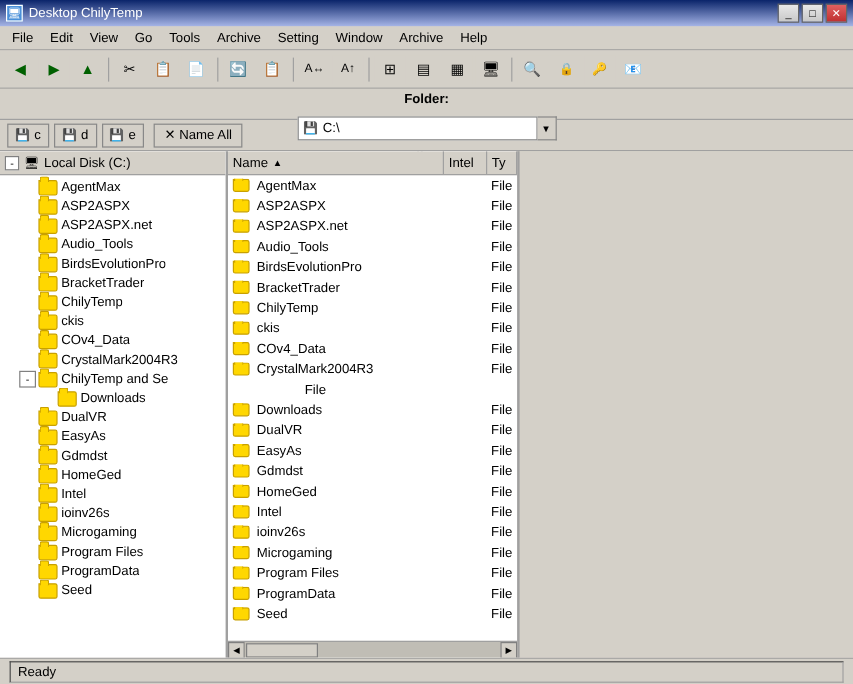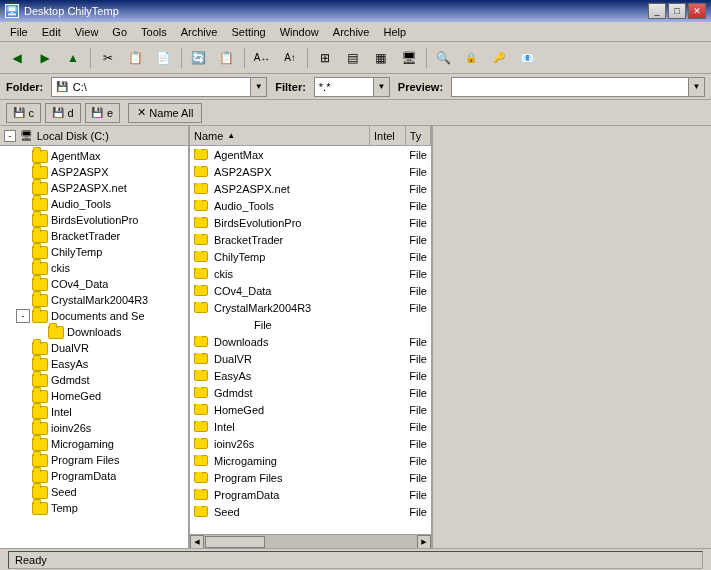--- a/index.html
+++ b/index.html
@@ -102,20 +102,21 @@
 
     
     .address-bar {
       background: #d4d0c8;
       border-bottom: 1px solid #a0a0a0;
       display: flex;
       align-items: center;
       padding: 3px 6px;
       height: 26px;
       gap: 8px;
+      flex-direction: column;
     }
     .address-label { font-size: 11px; font-weight: bold; }
     .address-input {
       flex: 0 0 200px;
       height: 20px;
       border: 1px solid #888;
       background: white;
       padding: 1px 4px;
       font-size: 11px;
       display: flex;
@@ -520,21 +521,21 @@
       <div class="tree-item">
         <span class="tree-indent"></span>
         <span class="tree-toggle-space"></span>
         <span class="folder-icon"></span>
         <span class="tree-label">CrystalMark2004R3</span>
       </div>
       <div class="tree-item">
         <span class="tree-indent"></span>
         <span class="tree-toggle">-</span>
         <span class="folder-icon"></span>
-        <span class="tree-label">Documents and Se</span>
+        <span class="tree-label">ChilyTemp and Se</span>
       </div>
       <div class="tree-item">
         <span class="tree-indent"></span>
         <span class="tree-indent"></span>
         <span class="tree-toggle-space"></span>
         <span class="folder-icon"></span>
         <span class="tree-label">Downloads</span>
       </div>
       <div class="tree-item">
         <span class="tree-indent"></span>
@@ -588,26 +589,20 @@
         <span class="tree-indent"></span>
         <span class="tree-toggle-space"></span>
         <span class="folder-icon"></span>
         <span class="tree-label">ProgramData</span>
       </div>
       <div class="tree-item">
         <span class="tree-indent"></span>
         <span class="tree-toggle-space"></span>
         <span class="folder-icon"></span>
         <span class="tree-label">Seed</span>
-      </div>
-      <div class="tree-item">
-        <span class="tree-indent"></span>
-        <span class="tree-toggle-space"></span>
-        <span class="folder-icon"></span>
-        <span class="tree-label">Temp</span>
       </div>
     </div>
   </div>
 
   <div class="file-panel">
     <div class="file-header">
       <div class="col-header col-name">
         <span>Name</span>
         <span style="margin-left:4px; font-size:8px;">▲</span>
       </div>

